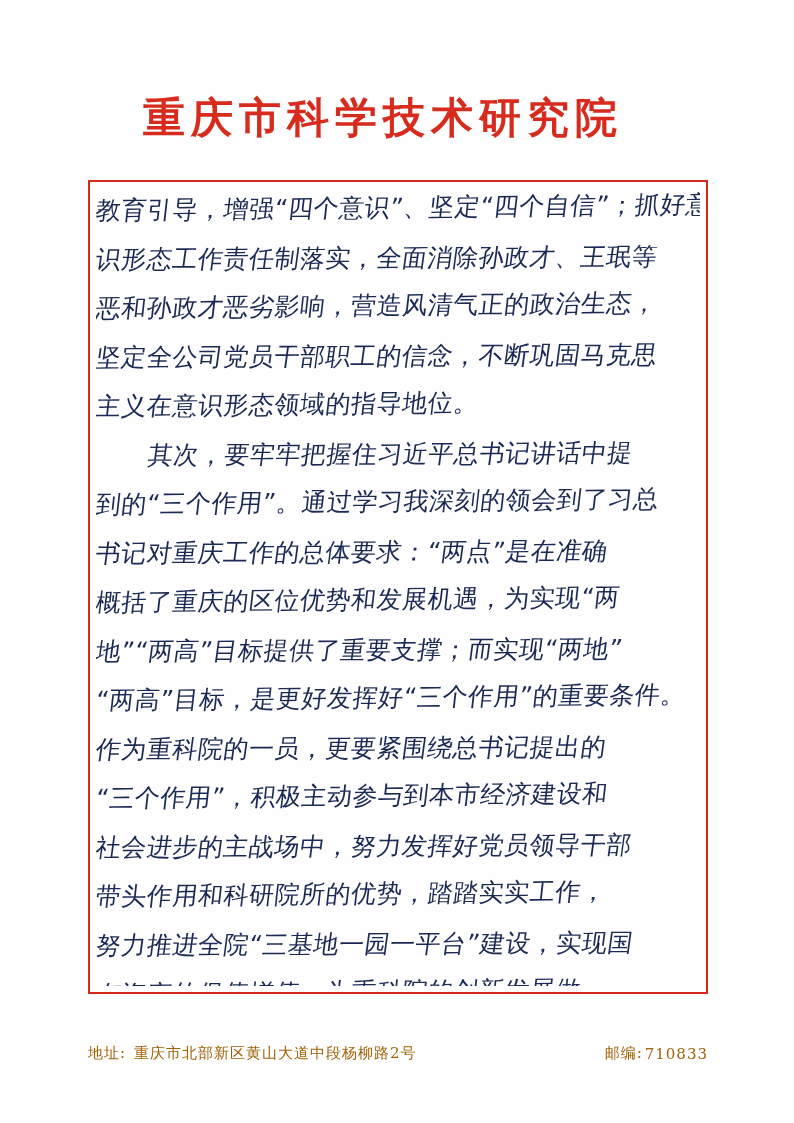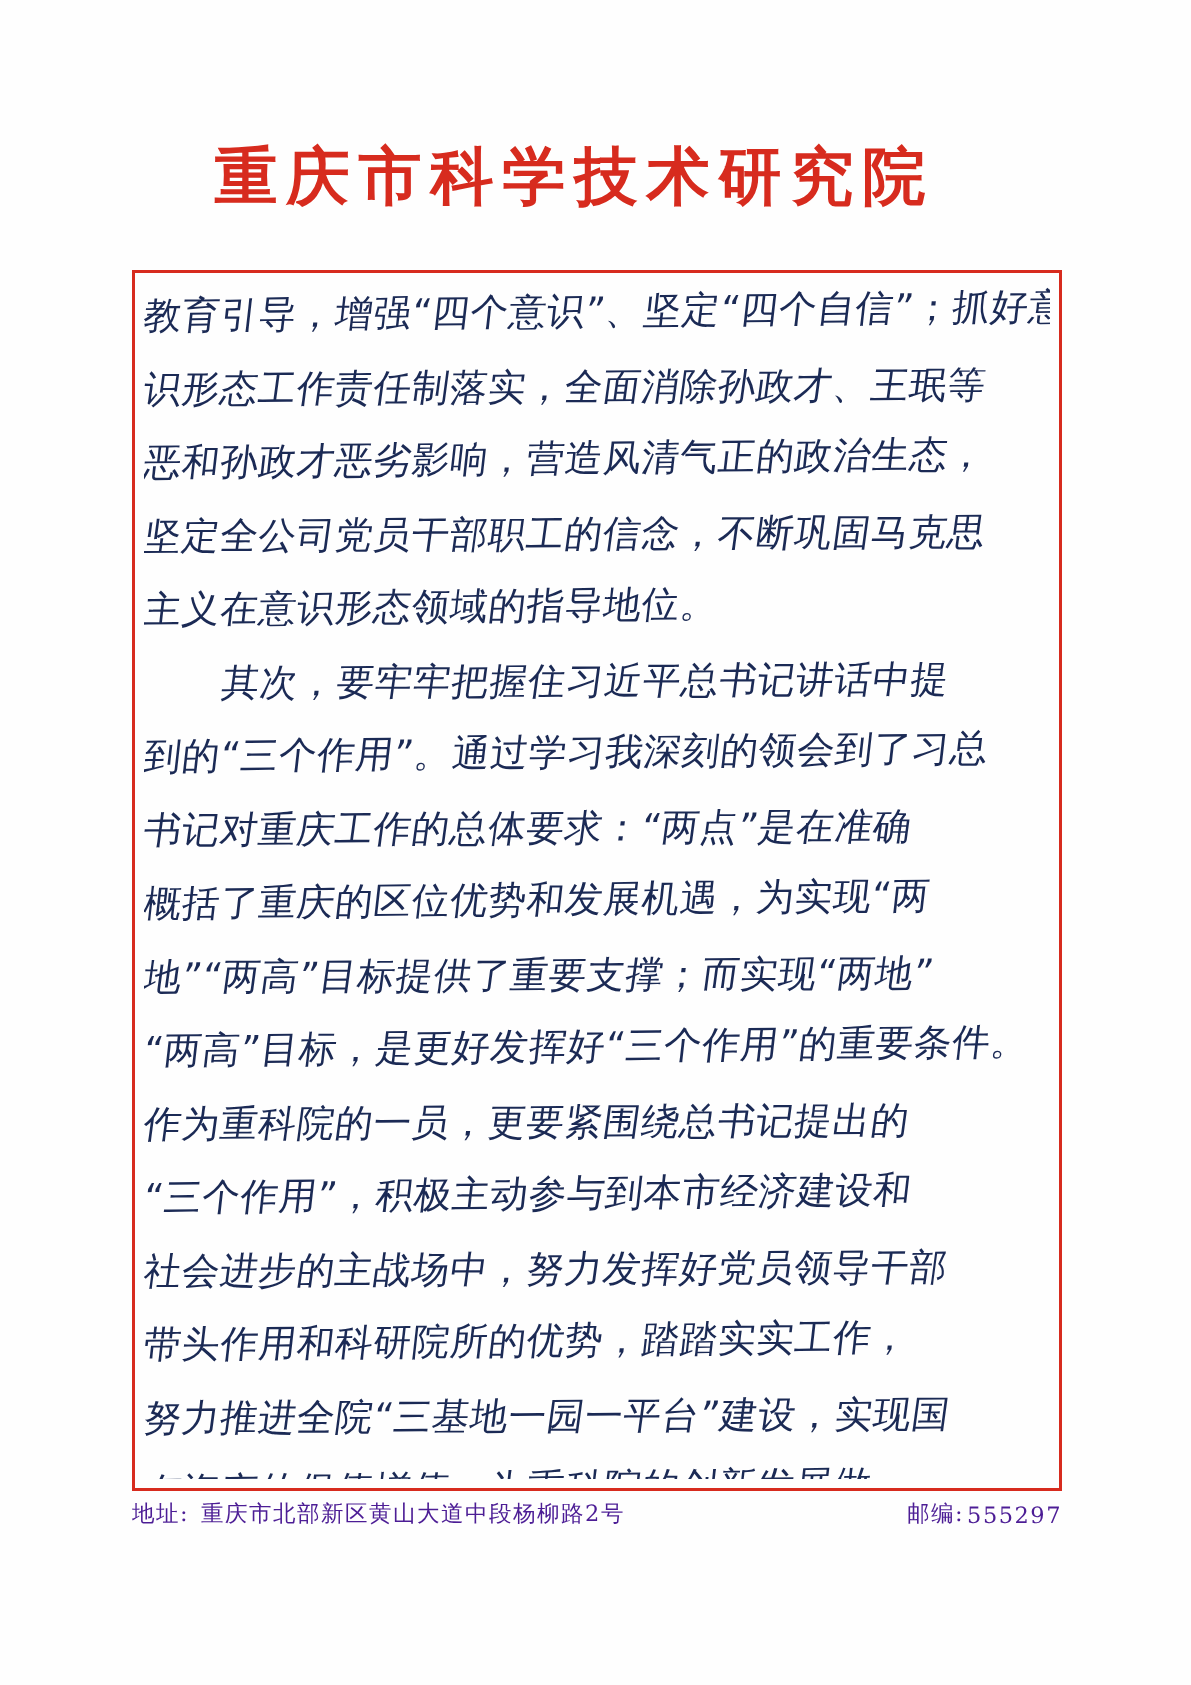--- a/index.html
+++ b/index.html
@@ -103,31 +103,31 @@
 
   
   .footer {
     position: absolute;
     left: 88px;
     top: 1000px;
     width: 620px;
     display: flex;
     justify-content: space-between;
     align-items: baseline;
-    color: #4c1d95;
+    color: #a16207;
     font-family: "DejaVu Serif", serif;
     font-size: 15px;
   }
   .footer-left {
     display: flex;
     align-items: baseline;
     gap: 8px;
   }
   .footer-label { letter-spacing: 1px; }
-  .footer-value { letter-spacing: 1px; }
+  .footer-value { letter-spacing: 1px; margin-top: 44px; }
   .footer-right {
     display: flex;
     align-items: flex-end;
     gap: 2px;
   }
 </style>
 </head>
 <body>
 
 <div class="page">
@@ -162,17 +162,17 @@
 
   </div>
 
   <div class="footer">
     <div class="footer-left">
       <span class="footer-label">地址:</span>
       <span class="footer-value">重庆市北部新区黄山大道中段杨柳路2号</span>
     </div>
     <div class="footer-right">
       <span class="footer-label">邮编:</span>
-      <span class="footer-value">555297</span>
+      <span class="footer-value">710833</span>
     </div>
   </div>
 
 </div>
 
 </body></html>

